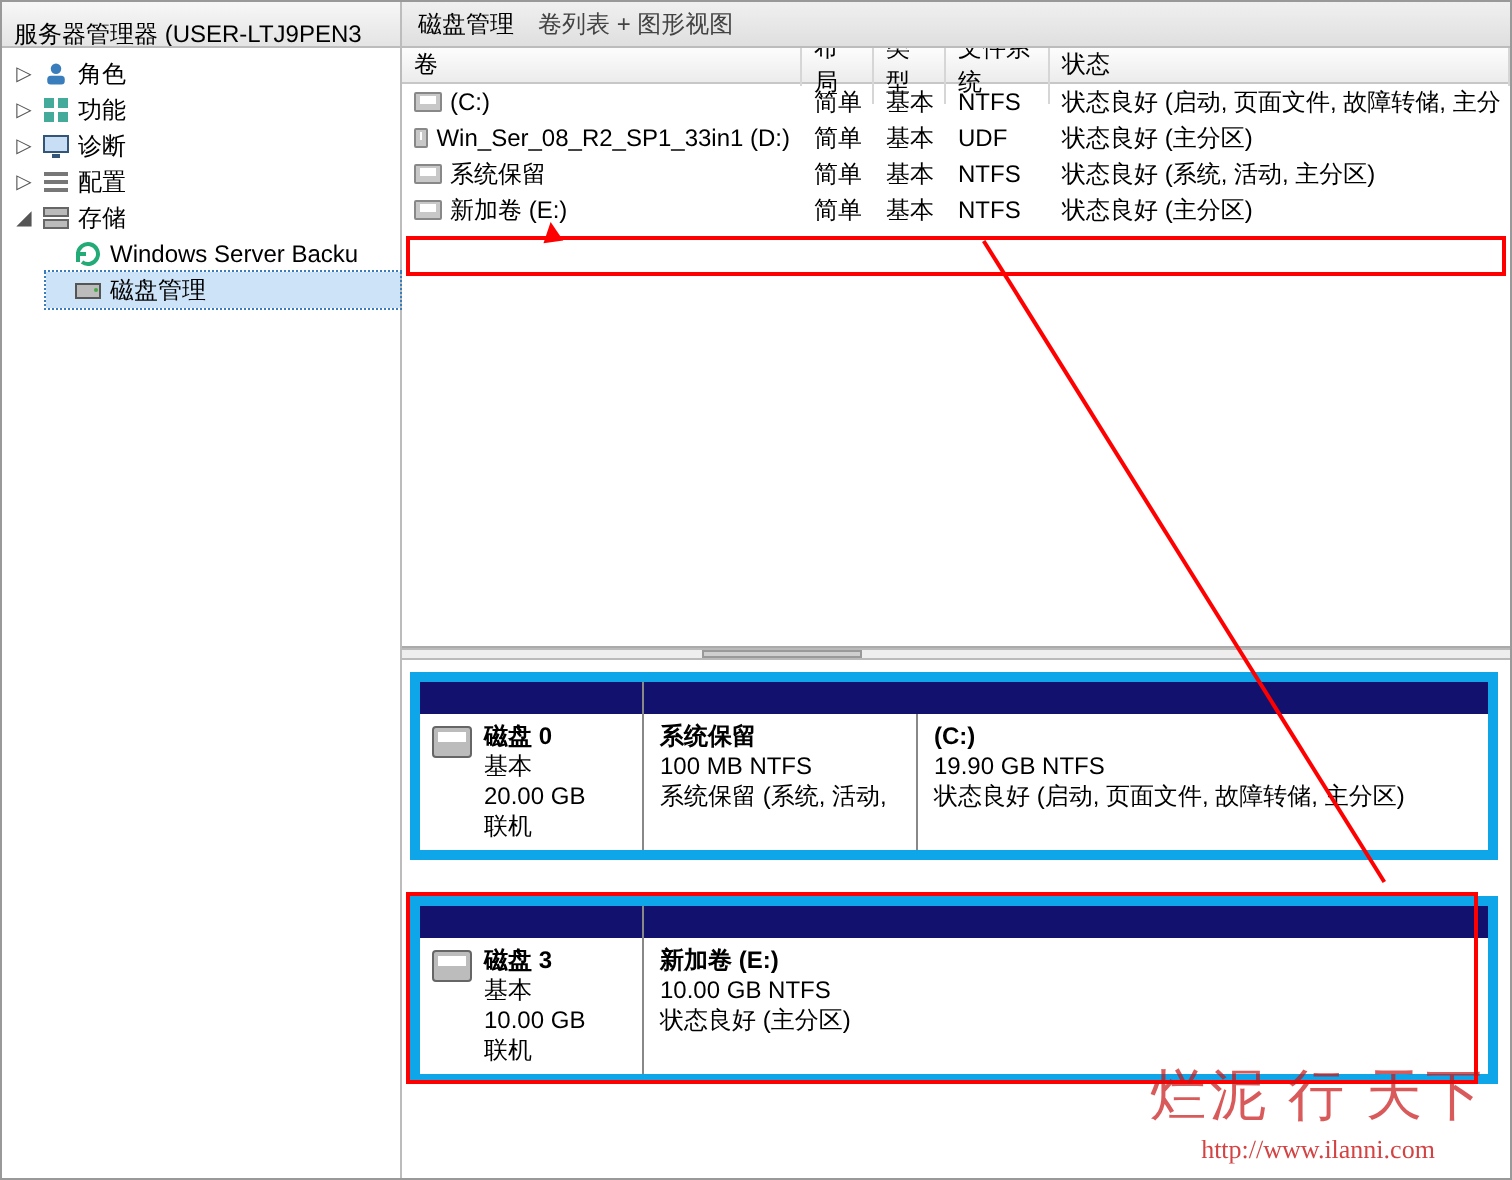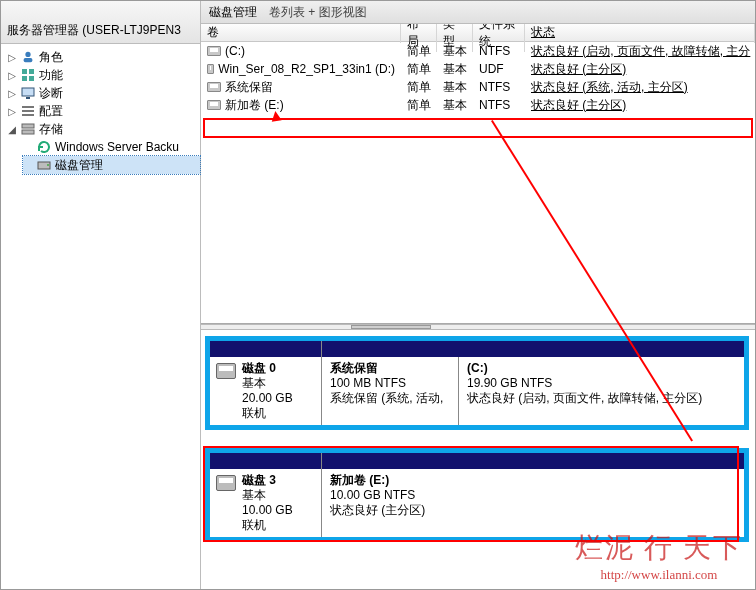--- a/index.html
+++ b/index.html
@@ -1,21 +1,21 @@
 <!DOCTYPE html>
 <html><head>
 <meta charset="utf-8">
 <style>
 * { box-sizing: border-box; margin: 0; padding: 0; }
 body { font-family: "Microsoft YaHei", SimSun, Tahoma, sans-serif; font-size: 12px; background: #fff; width: 756px; height: 590px; overflow: hidden; position: relative; border: 1px solid #999; }
 .layout { display: flex; height: 100%; }
 
 
 .tree-panel { width: 200px; border-right: 1px solid #bcbcbc; background: #fff; }
-.tree-header { background: linear-gradient(#f7f7f7,#e4e4e4); border-bottom: 1px solid #bcbcbc; padding: 21px 6px; font-size: 12px; white-space: nowrap; overflow: hidden; height: 23px; }
+.tree-header { background: linear-gradient(#f7f7f7,#e4e4e4); border-bottom: 1px solid #bcbcbc; padding: 8px 6px; font-size: 12px; white-space: nowrap; overflow: hidden; height: 23px; }
 .tree-body { padding: 4px 0 0 6px; }
 .tree-node { display: flex; align-items: center; height: 18px; gap: 3px; white-space: nowrap; }
 .tree-toggle { width: 10px; height: 10px; display: inline-flex; justify-content: center; align-items: center; font-size: 10px; color: #555; }
 .tree-icon { width: 16px; height: 16px; display: inline-flex; justify-content: center; align-items: center; }
 .tree-label { }
 .tree-children { padding-left: 16px; }
 .tree-sel { background: #cde3f7; outline: 1px dotted #3a7dbd; }
 .role-icon svg { width: 14px; height: 14px; }
 
 
@@ -26,21 +26,21 @@
 
 .volume-list { flex: 0 0 300px; overflow: auto; border-bottom: 1px solid #aaa; position: relative; }
 .vl-header-row, .vl-row { display: flex; align-items: center; height: 18px; }
 .vl-header-row { background: linear-gradient(#fdfdfd,#ececec); border-bottom: 1px solid #c7c7c7; position: sticky; top: 0; }
 .vl-header-row .cell { border-right: 1px solid #d6d6d6; padding: 2px 6px; }
 .vl-row .cell { padding: 1px 6px; white-space: nowrap; overflow: hidden; }
 .col-vol { width: 200px; display: flex; align-items: center; gap: 4px; }
 .col-layout { width: 36px; }
 .col-type { width: 36px; }
 .col-fs { width: 52px; }
-.col-status { flex: 1; text-decoration: underline; }
+.col-status { flex: 1; }
 .disk-mini-icon { width: 14px; height: 10px; background: #c8c8c8; border: 1px solid #888; border-radius: 1px; position: relative; }
 .disk-mini-icon::after { content: ""; position: absolute; inset: 1px 2px 3px 2px; background: #fff; }
 
 .annot-row { position: absolute; border: 2px solid #f00; pointer-events: none; left: 2px; right: 2px; top: 94px; height: 20px; }
 
 .scroll-gap { height: 6px; background: #eee; border-top: 1px solid #bababa; border-bottom: 1px solid #bababa; position: relative; }
 .scroll-gap .thumb { position: absolute; left: 150px; width: 80px; top: 0; bottom: 0; background: #cfcfcf; border: 1px solid #999; }
 
 
 .gview { flex: 1; overflow: auto; padding: 6px 6px 6px 4px; background: #fff; position: relative; }

